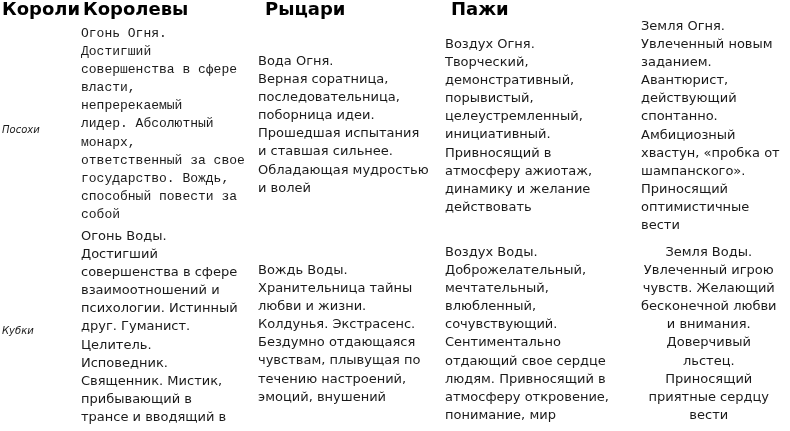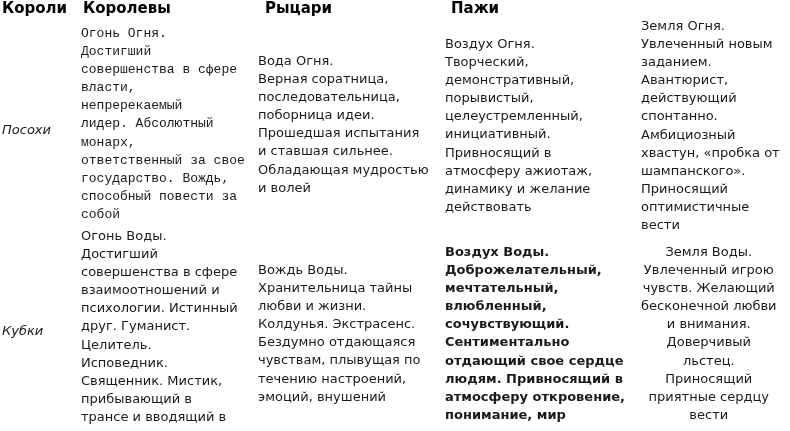--- a/index.html
+++ b/index.html
@@ -2,29 +2,29 @@
 <html><head>
   <meta charset="utf-8">
   <style>
     html, body { margin: 0; padding: 0; background: #ffffff; }
     body {
       width: 790px; height: 431px; overflow: hidden; position: relative;
       font-family: "DejaVu Sans", "Liberation Sans", sans-serif;
       color: #000000;
     }
     .hdr {
-      position: absolute; top: 0px; font-size: 15px; font-weight: bold;
+      position: absolute; top: 0px; font-size: 18px; font-weight: bold;
       line-height: 17px; white-space: nowrap;
     }
     .cell {
       position: absolute; font-size: 13px; line-height: 18.1px;
       white-space: pre-line; color: #1a1a1a;
     }
     .rowlabel {
-      position: absolute; font-size: 13px; font-style: italic; line-height: 17px;
+      position: absolute; font-size: 10px; font-style: italic; line-height: 17px;
       color: #1a1a1a; white-space: nowrap;
     }
   </style>
 </head>
 <body>
 
 <div class="hdr" style="left:2px;">Короли</div>
 <div class="hdr" style="left:83px;">Королевы</div>
 <div class="hdr" style="left:265px;">Рыцари</div>
 <div class="hdr" style="left:451px;text-align:center;">Пажи</div>
@@ -86,21 +86,21 @@
 трансе и вводящий в
 транс</div>
 <div class="cell" style="left:258px; top:261px;">Вождь Воды.
 Хранительница тайны
 любви и жизни.
 Колдунья. Экстрасенс.
 Бездумно отдающаяся
 чувствам, плывущая по
 течению настроений,
 эмоций, внушений</div>
-<div class="cell" style="left:445px; top:243px;font-weight:bold;">Воздух Воды.
+<div class="cell" style="left:445px; top:243px;">Воздух Воды.
 Доброжелательный,
 мечтательный,
 влюбленный,
 сочувствующий.
 Сентиментально
 отдающий свое сердце
 людям. Привносящий в
 атмосферу откровение,
 понимание, мир</div>
 <div class="cell" style="left:641px; top:243px;text-align:center;">Земля Воды.

